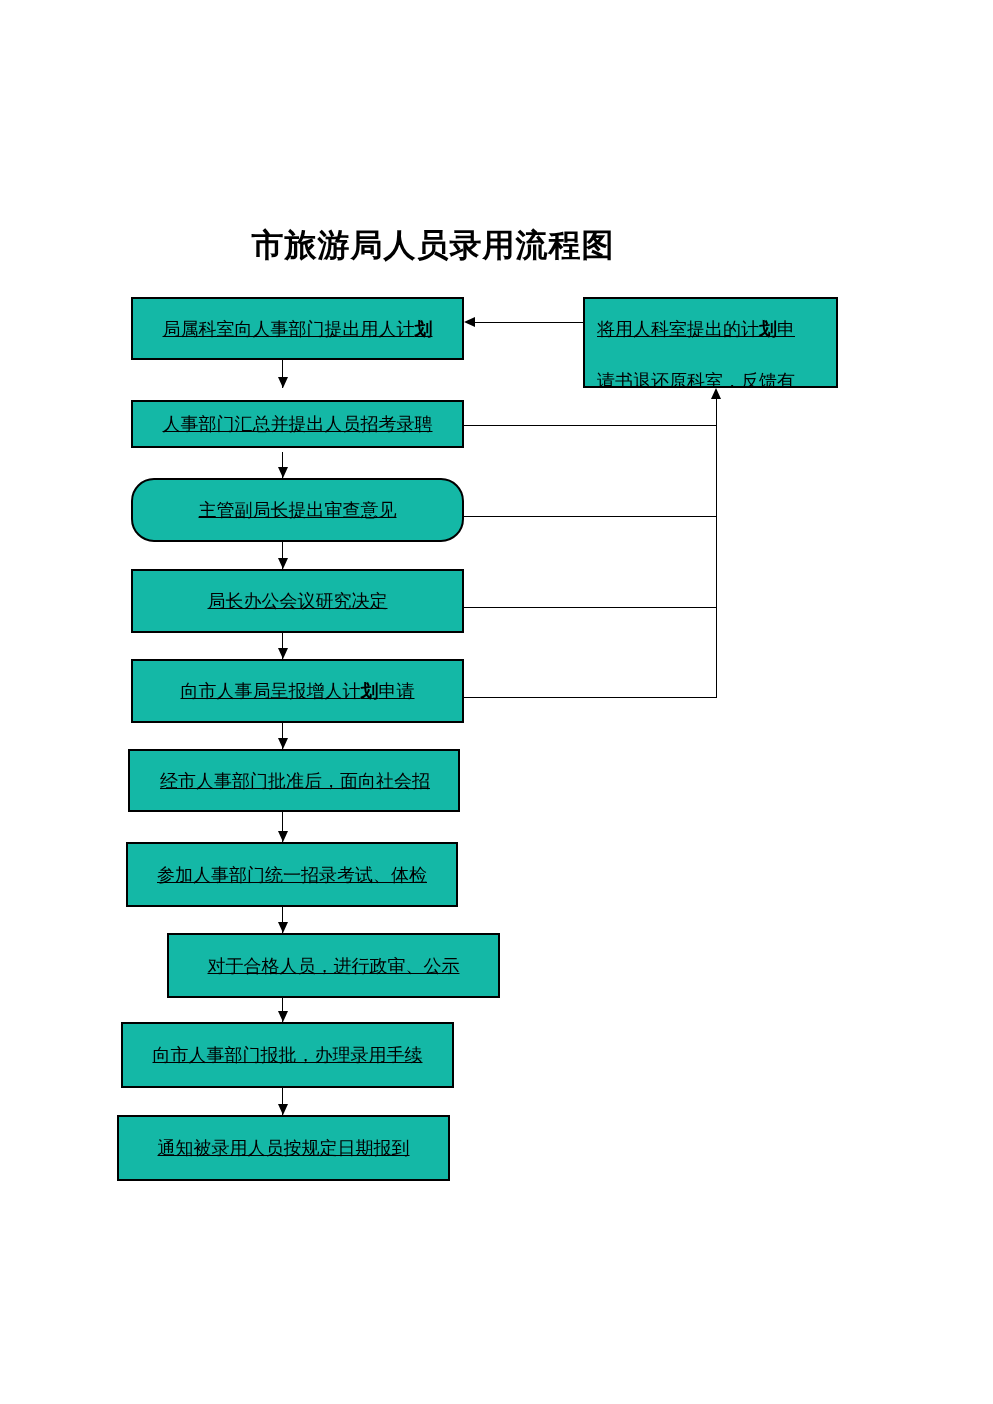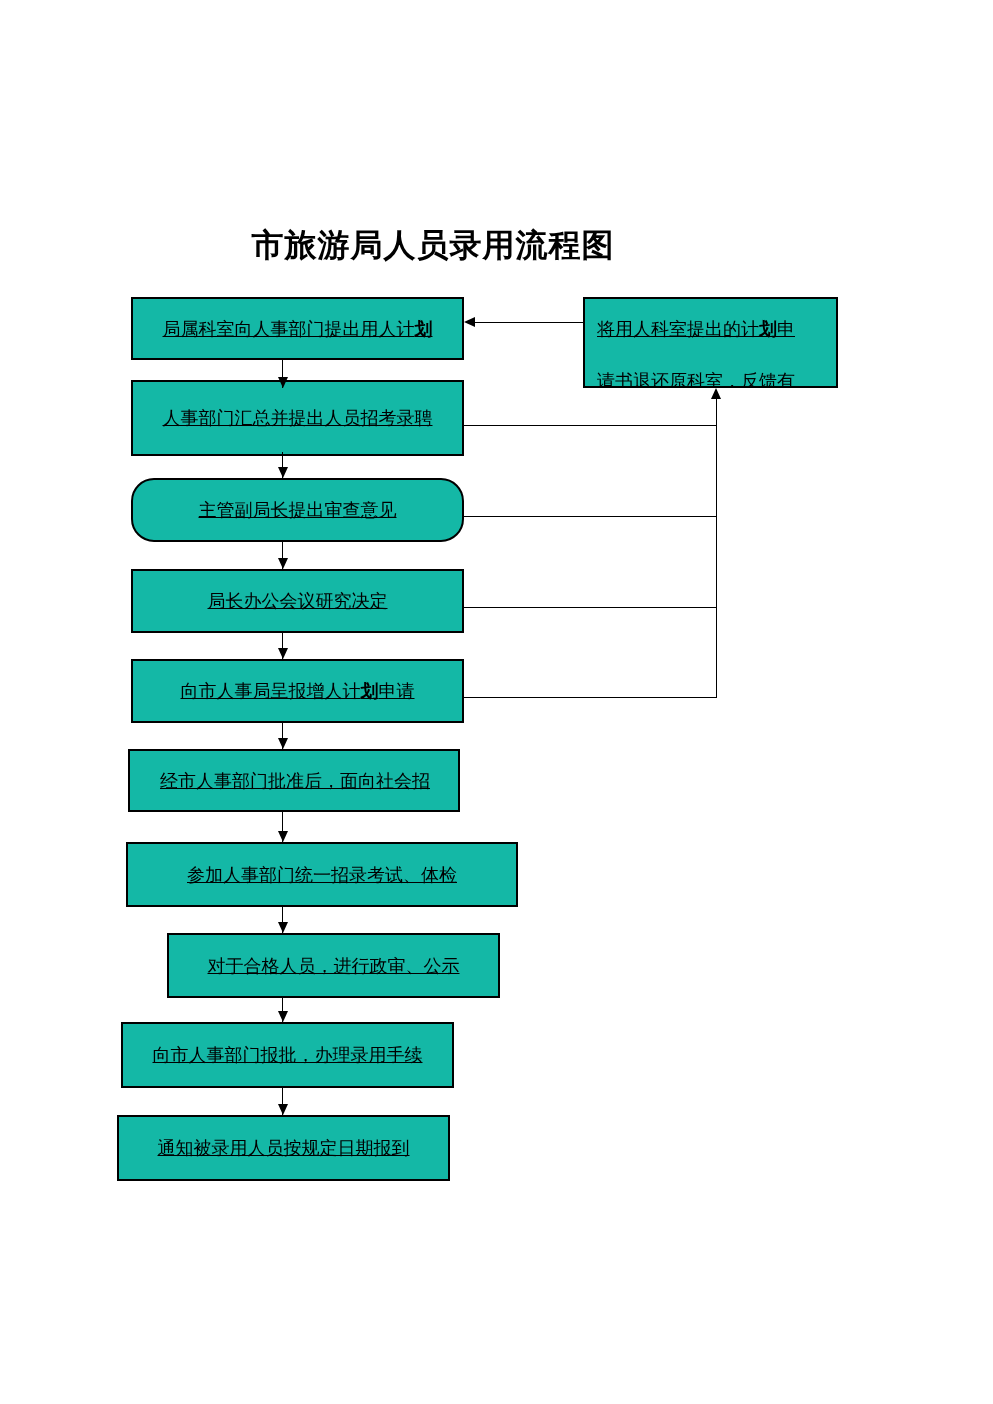--- a/index.html
+++ b/index.html
@@ -55,41 +55,41 @@
 <body>
 
 <div class="page">
 
   <h1 class="title">市旅游局人员录用流程图</h1>
 
   <div class="box step" style="left:131px;top:297px;width:333px;height:63px;">
     <span><span>局属科室向人事部门提出用人计</span><b>划</b><span></span></span>
   </div>
 
-  <div class="box step" style="left:131px;top:380px;width:333px;height:76px;">
+  <div class="box step" style="left:131px;top:400px;width:333px;height:48px;">
     <span><span>人事部门汇总并提出人员招考录聘</span><b></b><span></span></span>
   </div>
 
   <div class="box step" style="left:131px;top:478px;width:333px;height:64px;border-radius:23px;">
     <span><span>主管副局长提出审查意见</span><b></b><span></span></span>
   </div>
 
   <div class="box step" style="left:131px;top:569px;width:333px;height:64px;">
     <span><span>局长办公会议研究决定</span><b></b><span></span></span>
   </div>
 
   <div class="box step" style="left:131px;top:659px;width:333px;height:64px;">
     <span><span>向市人事局呈报增人计</span><b>划</b><span>申请</span></span>
   </div>
 
   <div class="box step" style="left:128px;top:749px;width:332px;height:63px;padding-left:8px;">
     <span><span>经市人事部门批准后，面向社会招</span><b></b><span></span></span>
   </div>
 
-  <div class="box step" style="left:126px;top:842px;width:392px;height:65px;">
+  <div class="box step" style="left:126px;top:842px;width:332px;height:65px;">
     <span><span>参加人事部门统一招录考试、体检</span><b></b><span></span></span>
   </div>
 
   <div class="box step" style="left:123px;top:933px;width:333px;height:65px;margin-left:44px;">
     <span><span>对于合格人员，进行政审、公示</span><b></b><span></span></span>
   </div>
 
   <div class="box step" style="left:121px;top:1022px;width:333px;height:66px;">
     <span><span>向市人事部门报批，办理录用手续</span><b></b><span></span></span>
   </div>

